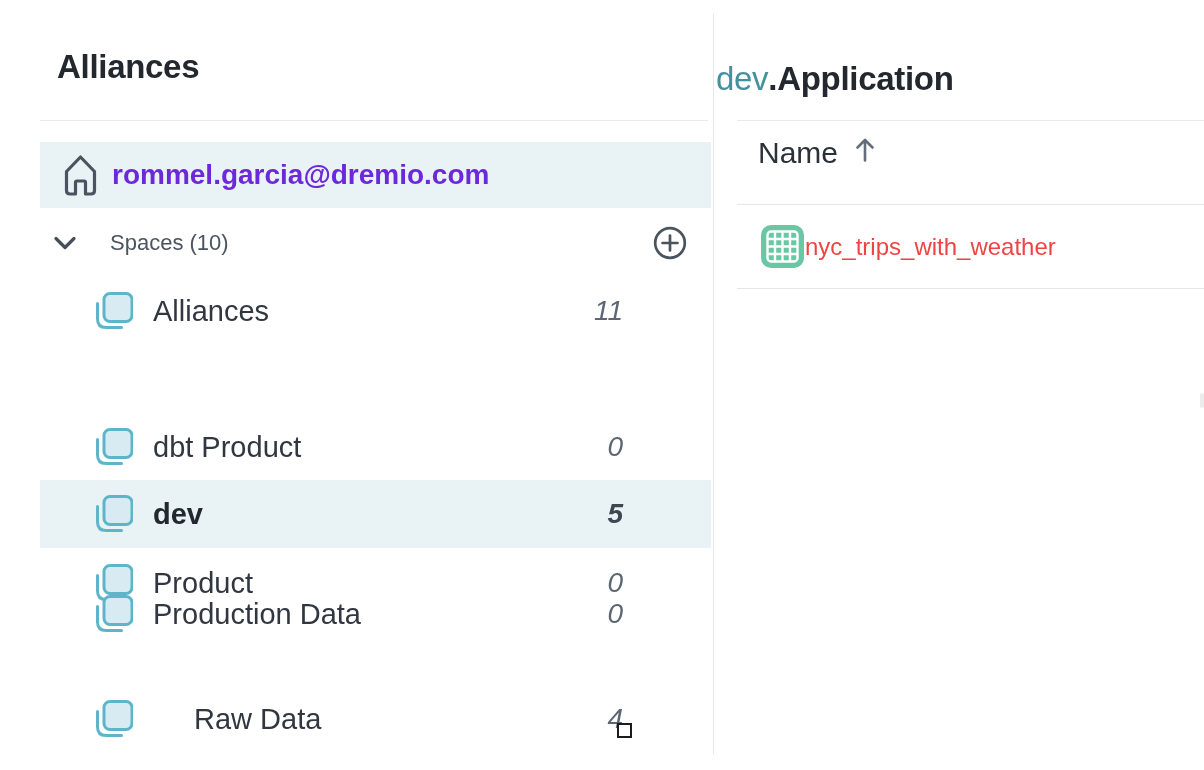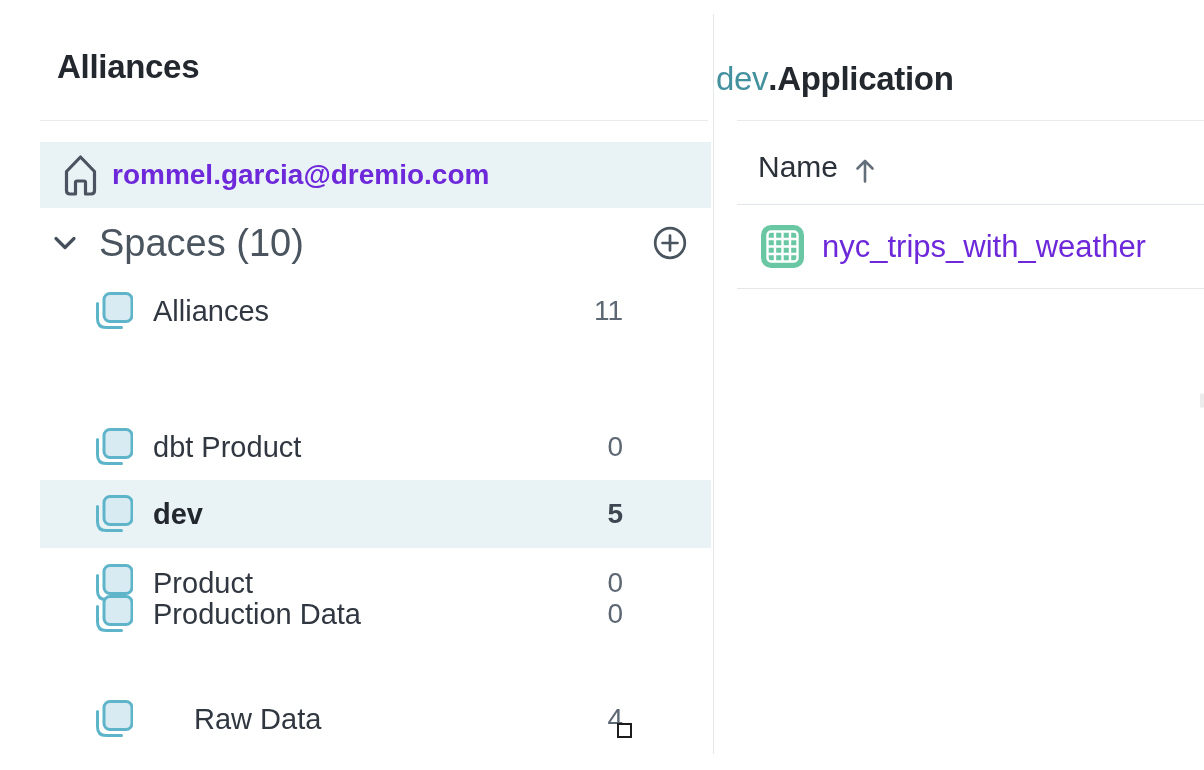--- a/index.html
+++ b/index.html
@@ -28,21 +28,21 @@
     margin-left: 13px; font-size: 28px; font-weight: 700; color: #6d28d9;
     white-space: nowrap;
   }
 
   .spaces-header {
     position: absolute; left: 40px; top: 220px; width: 671px; height: 46px;
     display: flex; align-items: center;
   }
   .spaces-header .chev { margin-left: 12px; display: flex; cursor: pointer; }
   .spaces-header .spaces-label {
-    margin-left: 21px; font-size: 38px; font-weight: 400; color: #4a5560;
+    margin-left: 32px; font-size: 22px; font-weight: 400; color: #4a5560;
     white-space: nowrap;
   }
   .plus-btn {
     position: absolute; right: 24px; top: 50%; transform: translateY(-50%);
     width: 34px; height: 34px; display: flex; cursor: pointer;
     background: none; border: none; padding: 0;
   }
 
   .space-row {
     position: absolute; left: 40px; width: 671px; height: 68px;
@@ -51,49 +51,50 @@
   .space-row.selected { background: #e9f3f6; }
   .space-row .icon-space { margin-left: 55px; flex: 0 0 auto; display: flex; }
   .space-row .space-label {
     margin-left: 20px; font-size: 29px; font-weight: 400; color: #303740;
     white-space: nowrap;
   }
   .space-row.selected .space-label { font-weight: 700; color: #23272e; }
   .space-row .space-count {
     position: absolute; right: 88px; font-size: 28px; color: #5c6773;
     text-align: center;
+    font-style: italic;
   }
   .space-row.selected .space-count { font-weight: 700; color: #3e4651; }
 
   .artifact-square {
     position: absolute; left: 617px; top: 723px; width: 15px; height: 15px;
     border: 2px solid #1c1c1c; background: #ffffff;
   }
 
   
   #right-title { left: 716px; top: 48px; font-weight: 400; margin-top: 12px; }
   #right-title .crumb-context { color: #43919e; font-weight: 400; }
   #right-title .crumb-sep, #right-title .crumb-title { color: #23272e; font-weight: 700; }
 
   .col-header {
     position: absolute; left: 737px; top: 136px; width: 467px; height: 48px;
-    display: flex; align-items: flex-end; cursor: pointer;
+    display: flex; align-items: flex-start; cursor: pointer;
   }
   .col-header .col-label {
     margin-left: 21px; font-size: 30px; color: #2b3138; white-space: nowrap;
   }
   .col-header .sort-arrow { margin-left: 16px; display: flex; }
 
   .dataset-row {
     position: absolute; left: 737px; top: 205px; width: 467px; height: 83px;
     display: flex; align-items: center; cursor: pointer;
   }
   .dataset-row .icon-table { margin-left: 23px; flex: 0 0 auto; display: flex; }
   .dataset-row .dataset-label {
-    margin-left: 17px; font-size: 31px; color: #6d28d9; white-space: nowrap;
+    font-size: 24px; color: #ef4444; white-space: nowrap;
   }
 
   .scroll-sliver {
     position: absolute; left: 1200px; top: 393px; width: 4px; height: 15px;
     background: #ececec; border-radius: 2px;
   }
 </style>
 </head>
 <body>
 

